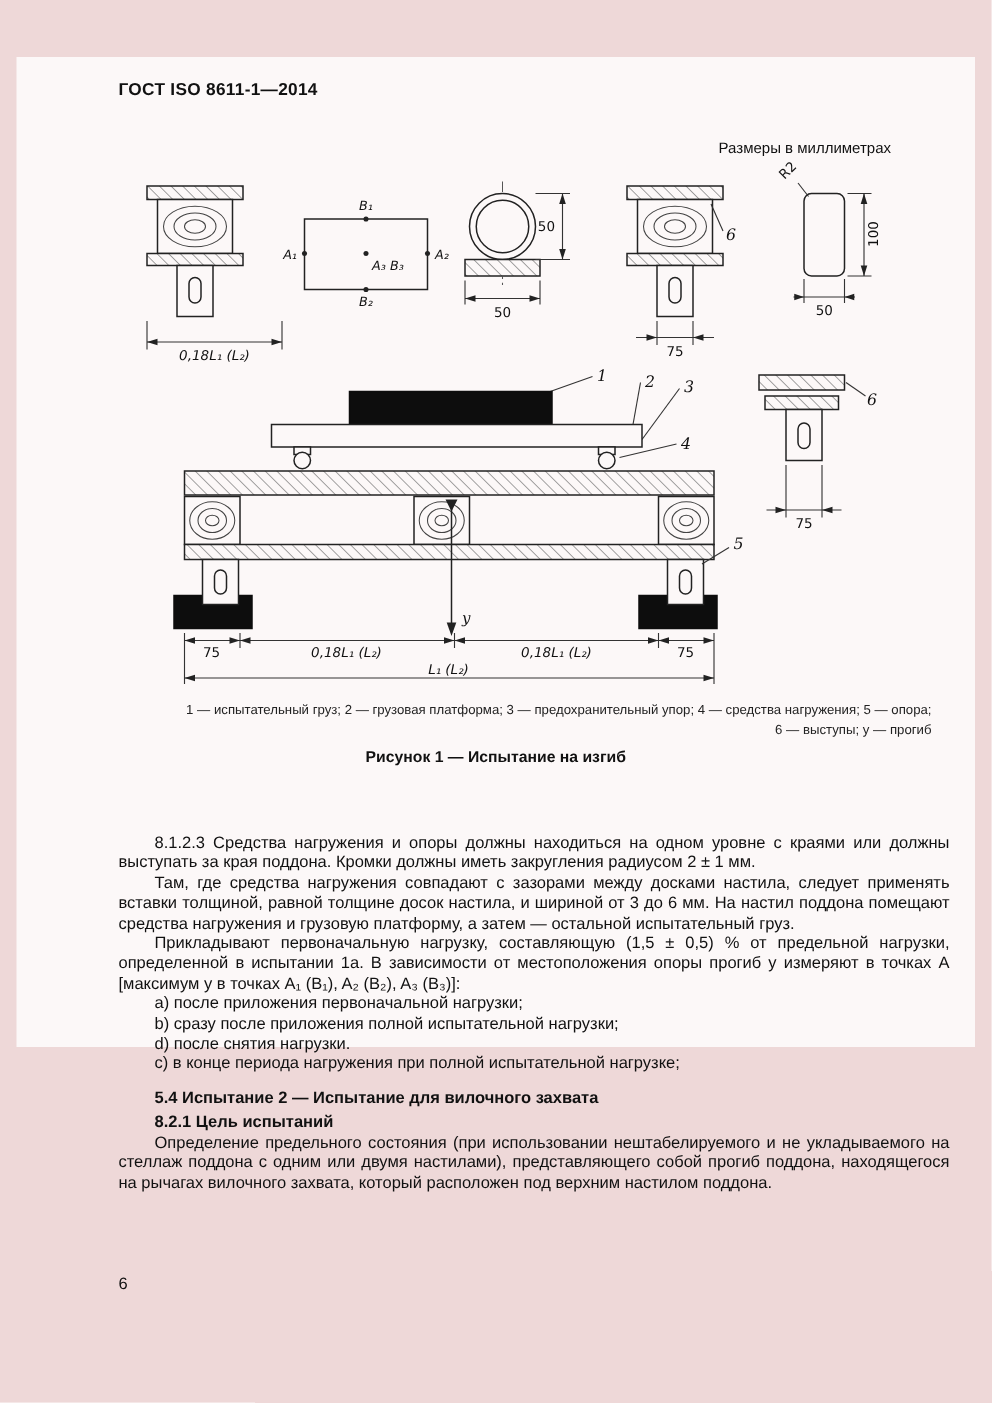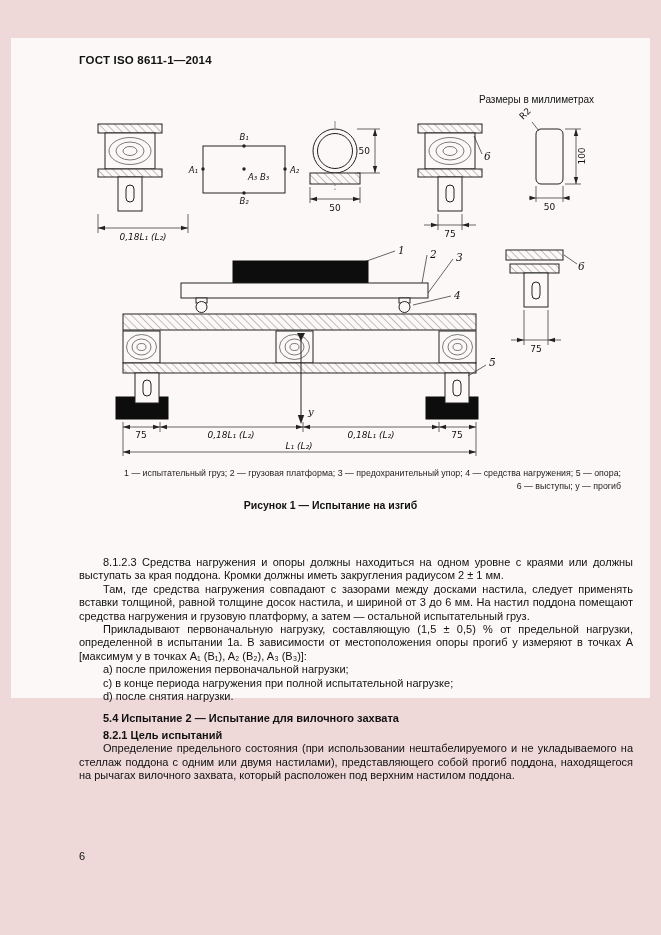--- a/index.html
+++ b/index.html
@@ -257,22 +257,23 @@
     <div>6 — выступы; y — прогиб</div>
   </div>
 
   <div class="fig-caption">Рисунок 1 — Испытание на изгиб</div>
 
   <div class="textblock">
     <p>8.1.2.3 Средства нагружения и опоры должны находиться на одном уровне с краями или должны выступать за края поддона. Кромки должны иметь закругления радиусом 2 ± 1 мм.</p>
     <p>Там, где средства нагружения совпадают с зазорами между досками настила, следует применять вставки толщиной, равной толщине досок настила, и шириной от 3 до 6 мм. На настил поддона помещают средства нагружения и грузовую платформу, а затем — остальной испытательный груз.</p>
     <p>Прикладывают первоначальную нагрузку, составляющую (1,5 ± 0,5) % от предельной нагрузки, определенной в испытании 1a. В зависимости от местоположения опоры прогиб y измеряют в точках A [максимум y в точках A₁ (B₁), A₂ (B₂), A₃ (B₃)]:</p>
     <p>a) после приложения первоначальной нагрузки;</p>
+    <p>b) сразу после приложения полной испытательной нагрузки;</p>
+    <p>d) после снятия нагрузки.</p>
     <p>c) в конце периода нагружения при полной испытательной нагрузке;</p>
-    <p>d) после снятия нагрузки.</p>
     <p class="bold gap">5.4 Испытание 2 — Испытание для вилочного захвата</p>
     <p class="bold gap-sm">8.2.1 Цель испытаний</p>
     <p>Определение предельного состояния (при использовании нештабелируемого и не укладываемого на стеллаж поддона с одним или двумя настилами), представляющего собой прогиб поддона, находящегося на рычагах вилочного захвата, который расположен под верхним настилом поддона.</p>
   </div>
 
   <div class="pagenum">6</div>
 
 </div>
 
 </body></html>

